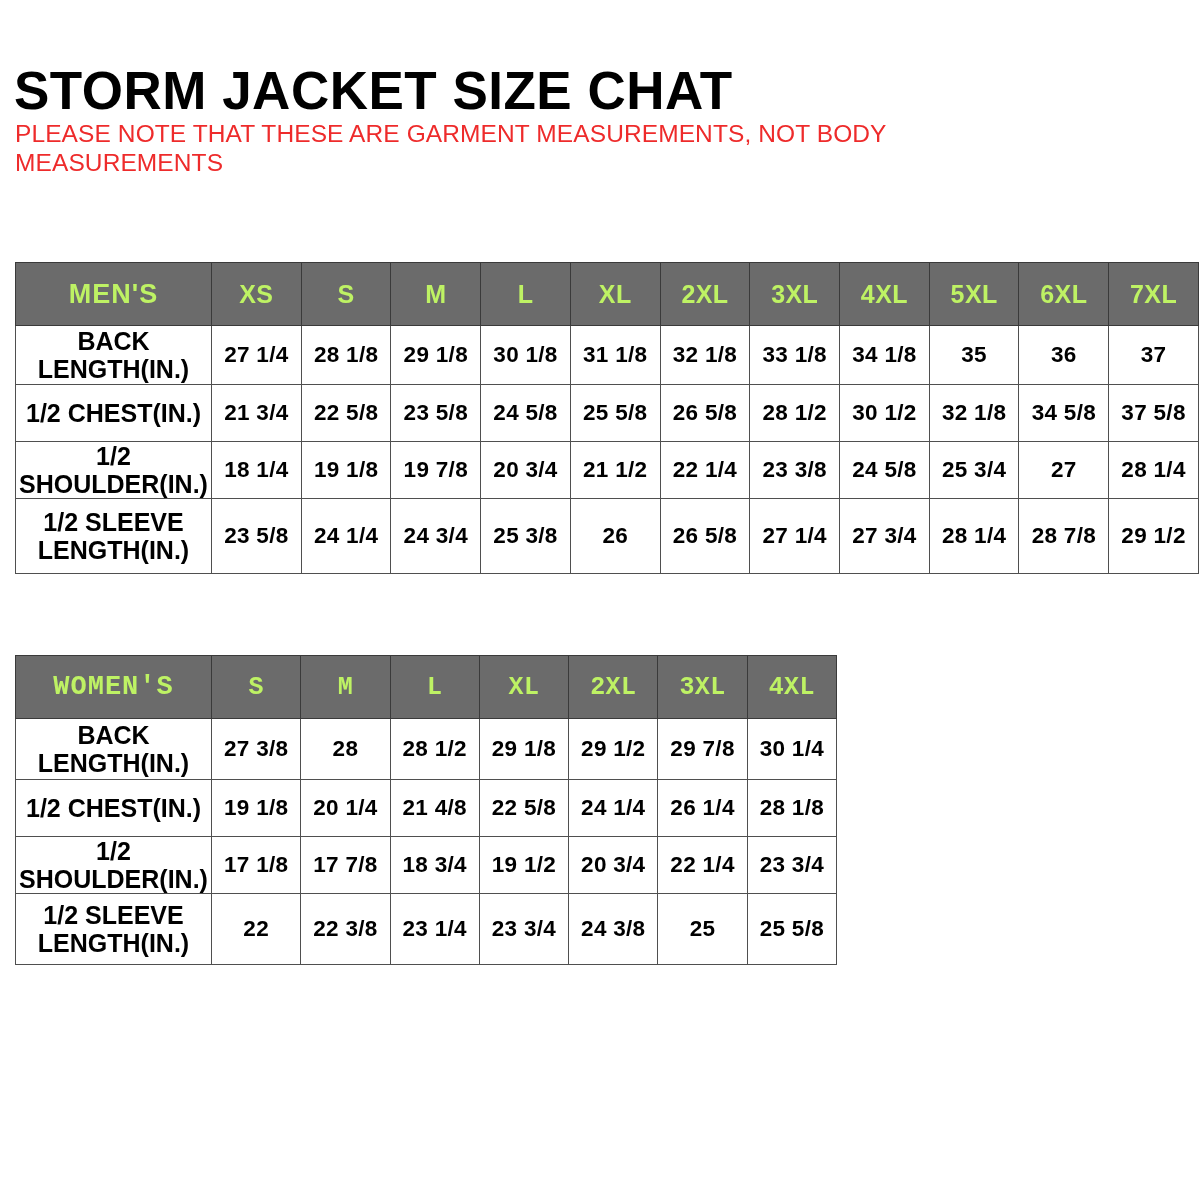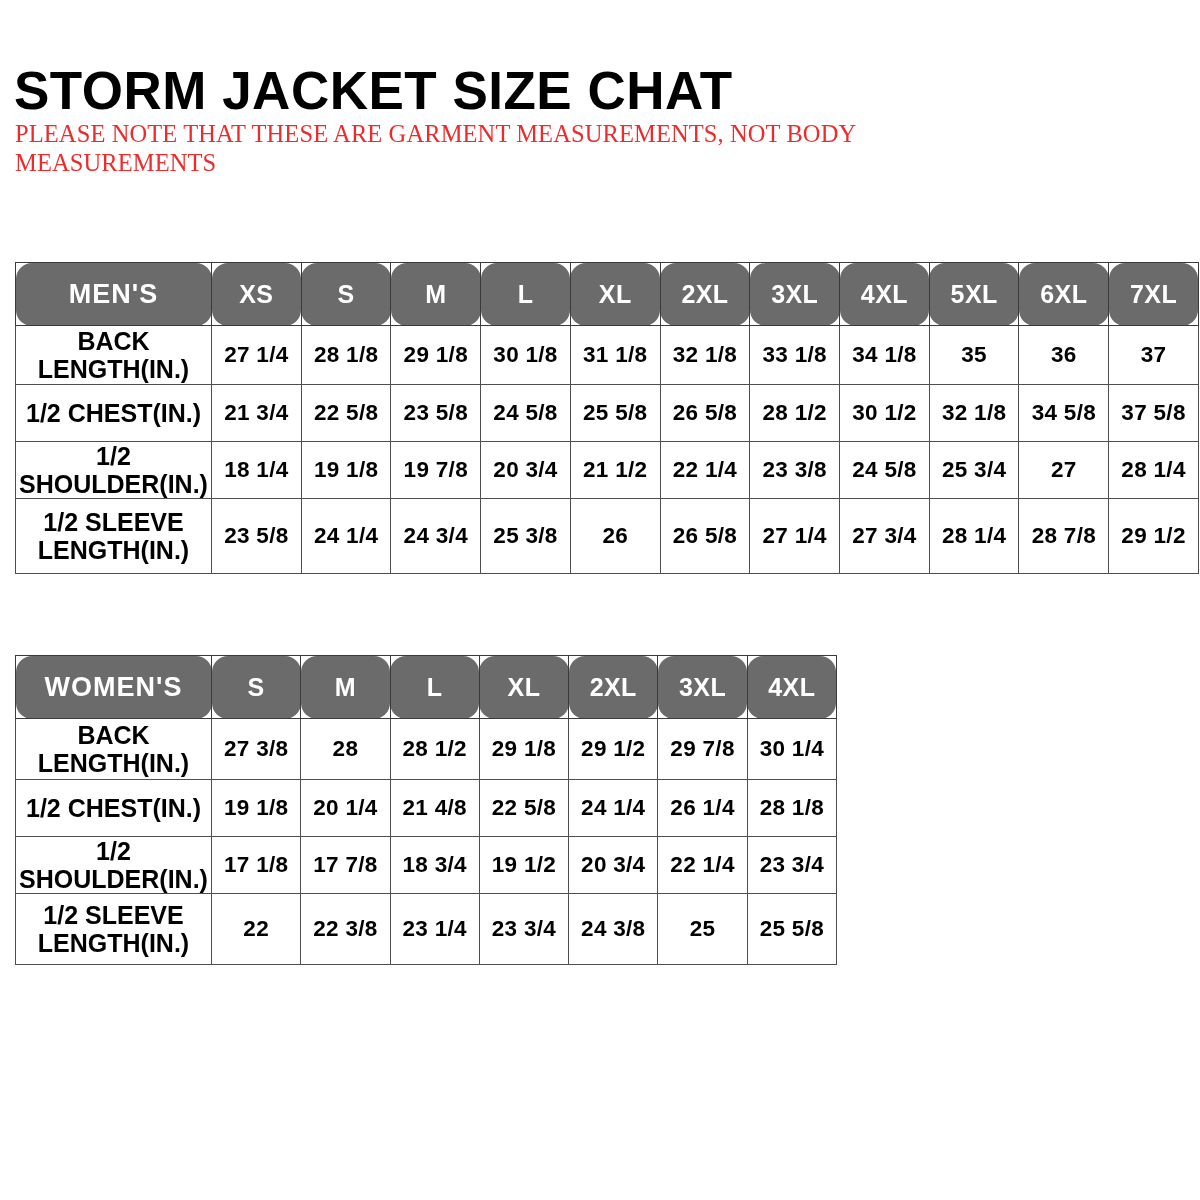--- a/index.html
+++ b/index.html
@@ -40,46 +40,44 @@
   .note {
     position: absolute;
     left: 15px;
     top: 119px;
     width: 960px;
     font-size: 24.5px;
     line-height: 29px;
     font-weight: 400;
     color: #ee2b2b;
     letter-spacing: 0.1px;
-    font-family: Liberation Serif, serif;
   }
 
   
   .chart {
     position: absolute;
     border-collapse: collapse;
     table-layout: fixed;
     background: #ffffff;
   }
   .chart td, .chart th {
     border: 1px solid #4f4f4f;
     padding: 0;
     text-align: center;
     vertical-align: middle;
     color: #000000;
     font-weight: 700;
     background: #ffffff;
   }
   .chart thead th {
     background: #6b6b6b;
-    color: #ffffff;
+    color: #bef264;
     border-color: #3a3a3a;
     font-size: 25px;
     letter-spacing: 0.4px;
-    border-radius: 16px;
   }
   .chart thead th.rowhead-cell {
     font-size: 27px;
     letter-spacing: 1px;
   }
   .chart tbody td.rowlabel {
     font-size: 25px;
     line-height: 28px;
     font-weight: 700;
     padding: 0 3px;
@@ -100,21 +98,21 @@
   #mens-table tbody tr.r-tall td { height: 58px; }
   #mens-table tbody tr.r-short td { height: 56px; }
   #mens-table tbody tr.r-xtall td { height: 74px; }
 
   
   #womens-table {
     left: 15px;
     top: 655px;
     width: 813px;
   }
-  #womens-table thead th { height: 62px; }
+  #womens-table thead th { height: 62px; font-family: Liberation Mono, monospace; }
   #womens-table tbody tr.r-tall td { height: 60px; }
   #womens-table tbody tr.r-short td { height: 56px; }
   #womens-table tbody tr.r-xtall td { height: 70px; }
 
   
   .footer-note {
     position: absolute;
     left: 15px;
     top: 1058px;
     font-size: 25px;

